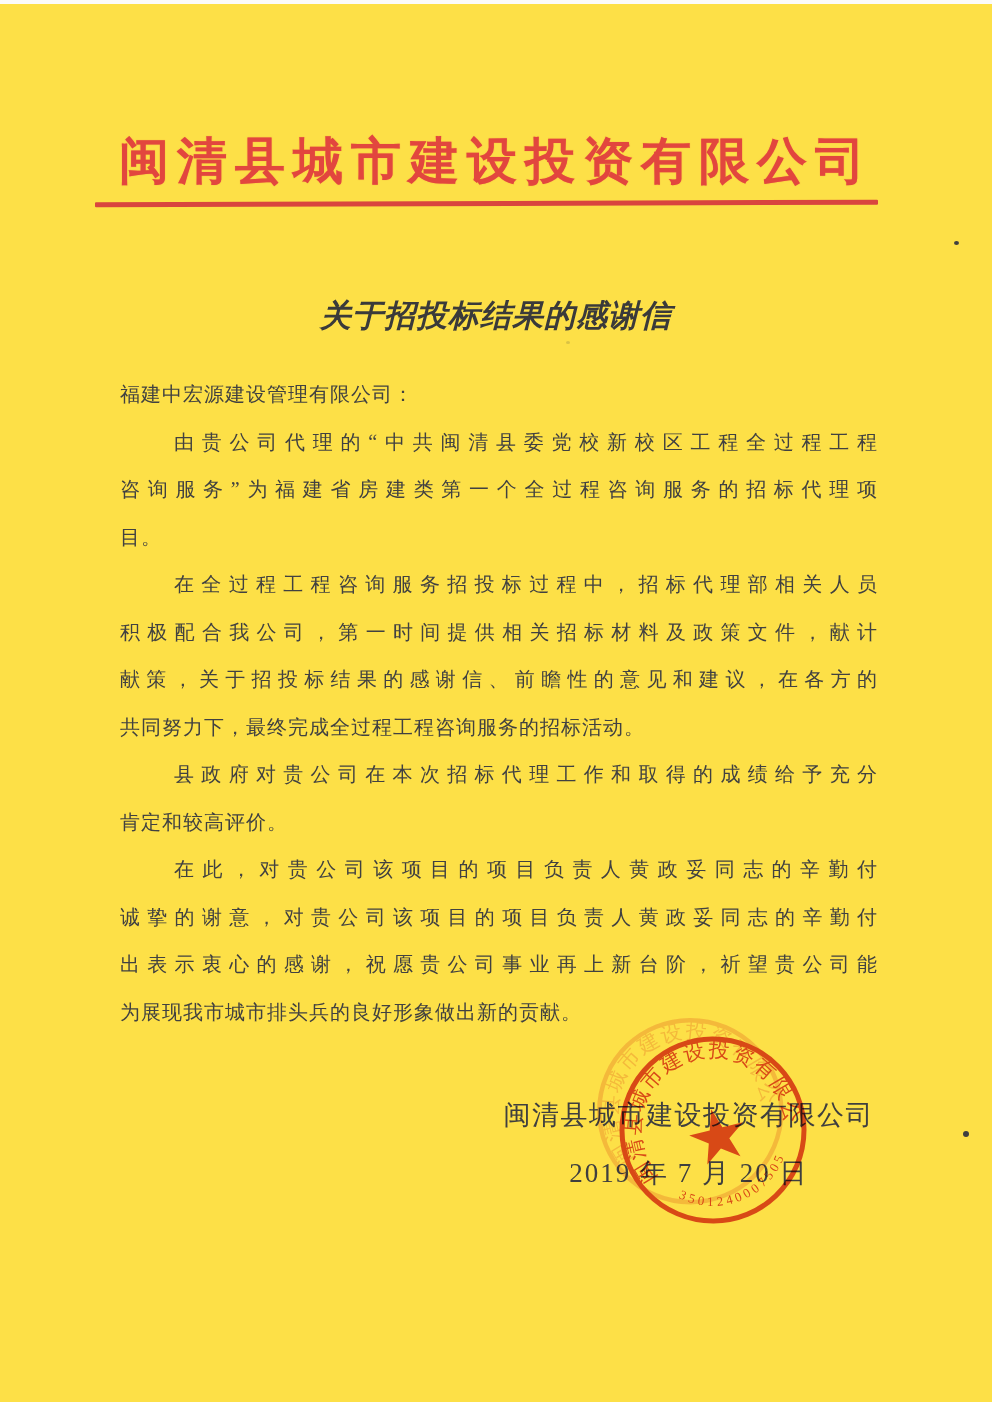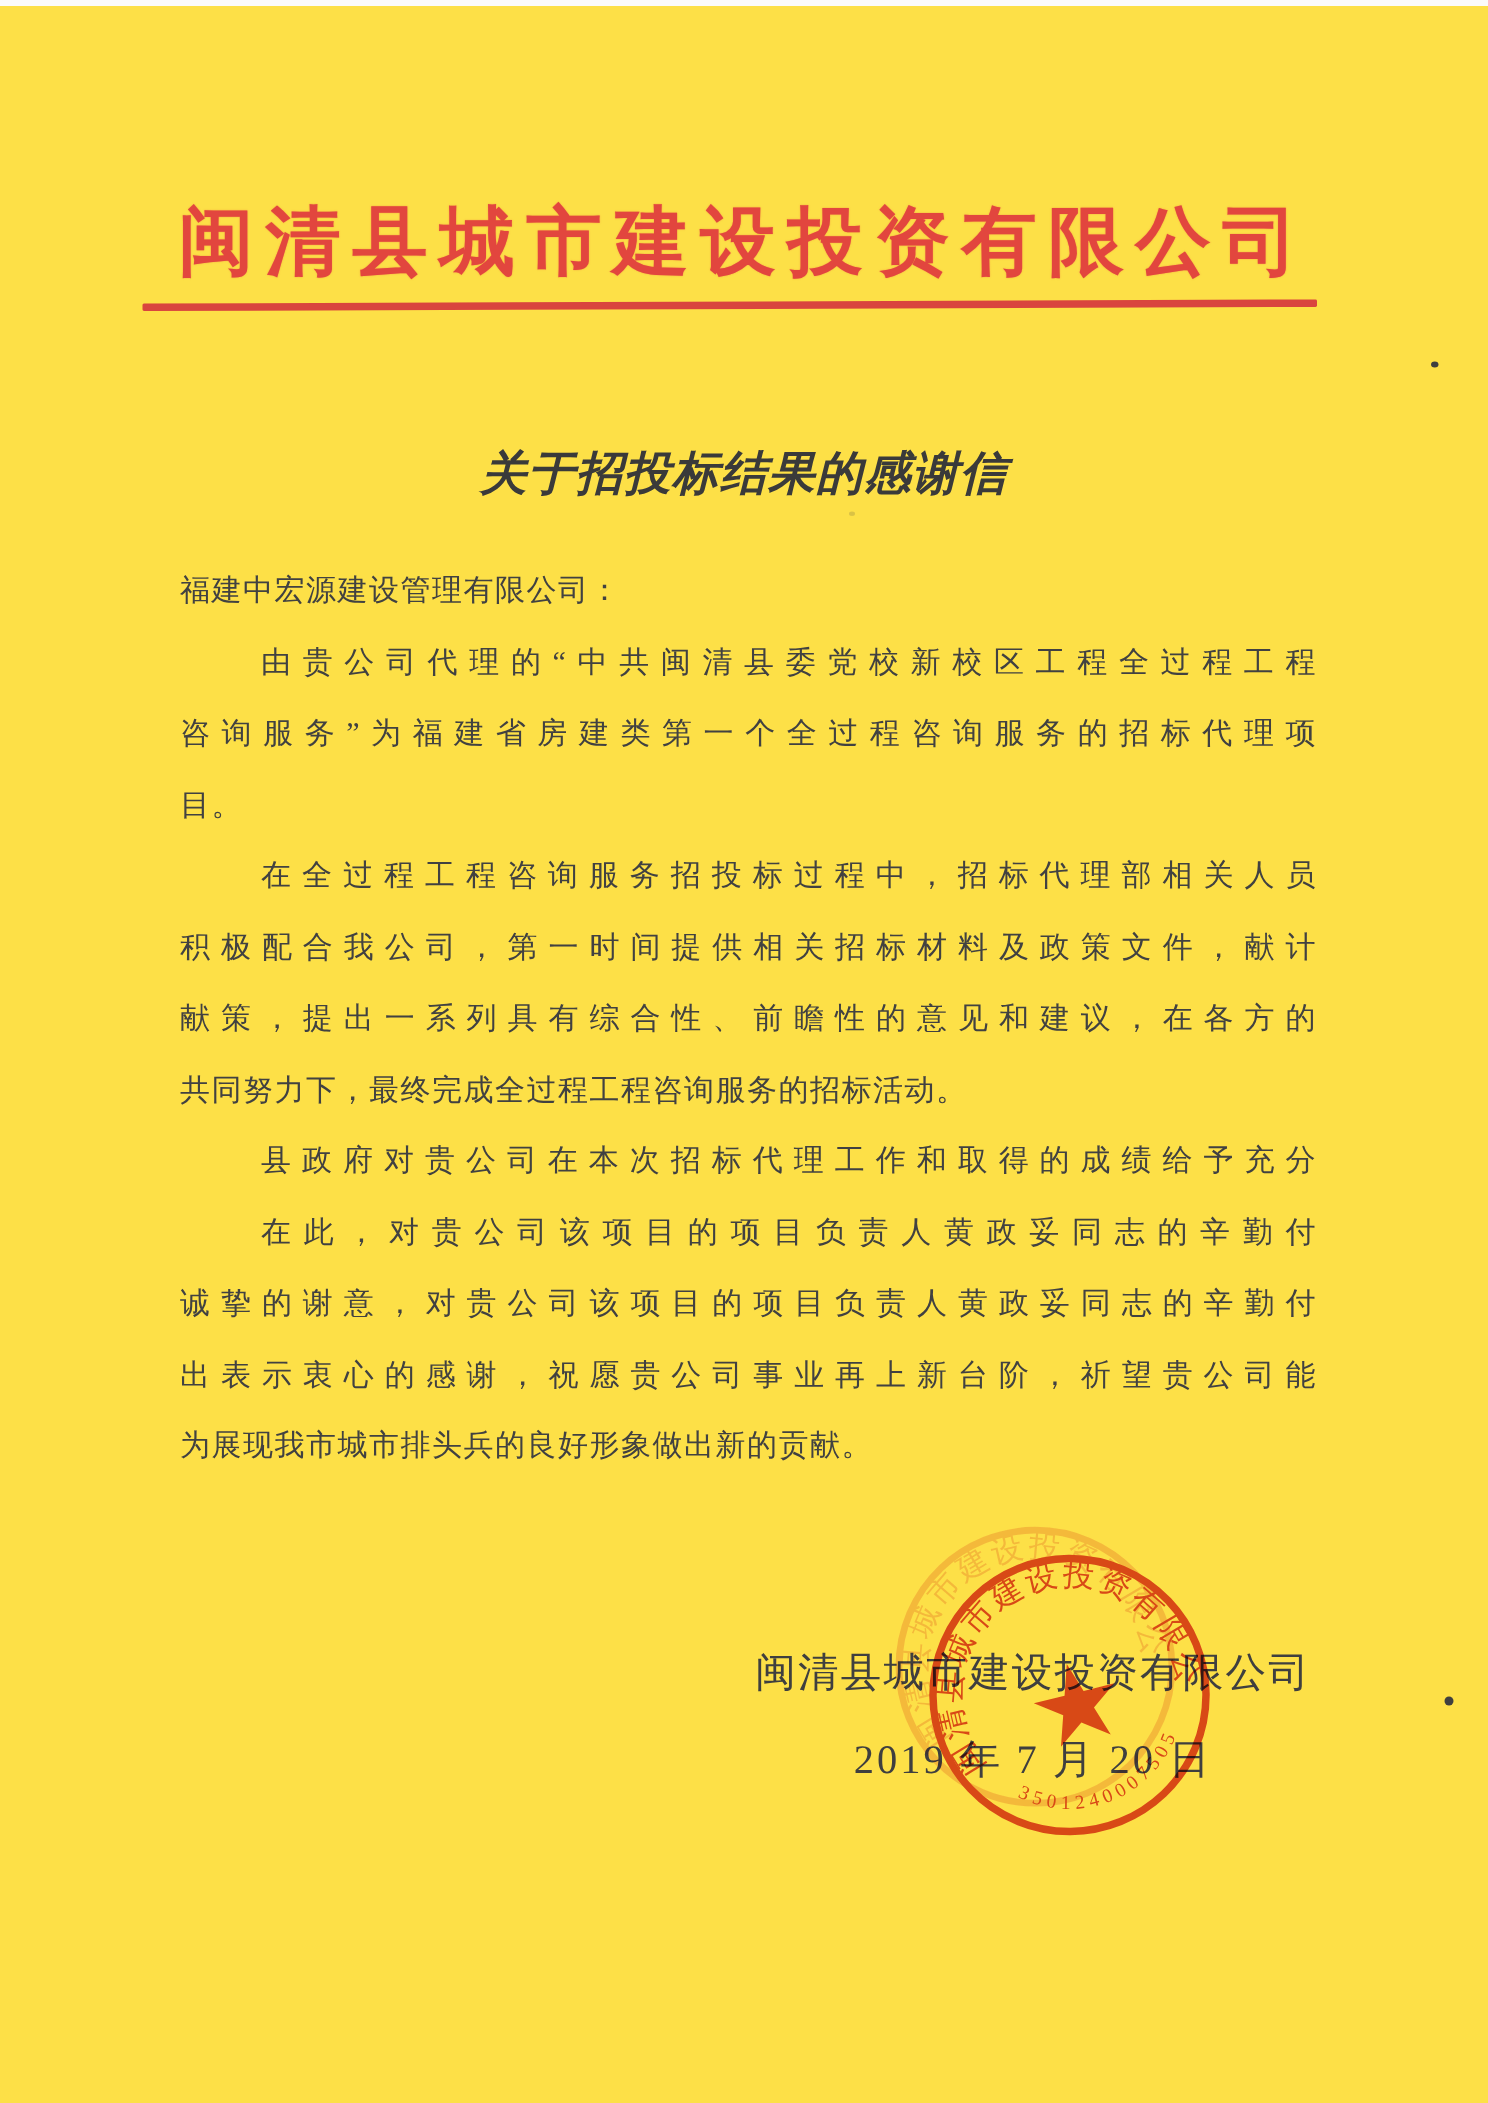--- a/index.html
+++ b/index.html
@@ -64,23 +64,24 @@
   <div class="title">关于招投标结果的感谢信</div>
 
   <div class="body">
     <div class="line">福建中宏源建设管理有限公司：</div>
     <div id="paragraphs">
         <div class="line indent justify">由贵公司代理的“中共闽清县委党校新校区工程全过程工程</div>
         <div class="line justify">咨询服务”为福建省房建类第一个全过程咨询服务的招标代理项</div>
         <div class="line">目。</div>
         <div class="line indent justify">在全过程工程咨询服务招投标过程中，招标代理部相关人员</div>
         <div class="line justify">积极配合我公司，第一时间提供相关招标材料及政策文件，献计</div>
-        <div class="line justify">献策，提出一系列具有综合性、前瞻性的意见和建议，在各方的</div>
+        <div class="line justify">献策，关于招投标结果的感谢信、前瞻性的意见和建议，在各方的</div>
         <div class="line">共同努力下，最终完成全过程工程咨询服务的招标活动。</div>
         <div class="line indent justify">县政府对贵公司在本次招标代理工作和取得的成绩给予充分</div>
+        <div class="line">肯定和较高评价。</div>
         <div class="line indent justify">在此，对贵公司该项目的项目负责人黄政妥同志的辛勤付</div>
         <div class="line justify">诚挚的谢意，对贵公司该项目的项目负责人黄政妥同志的辛勤付</div>
         <div class="line justify">出表示衷心的感谢，祝愿贵公司事业再上新台阶，祈望贵公司能</div>
         <div class="line">为展现我市城市排头兵的良好形象做出新的贡献。</div>
       </div>
   </div>
 
   <div class="signature">
     <div class="sig-company">闽清县城市建设投资有限公司</div>
     <div class="sig-date">2019 年 7 月 20 日</div>

